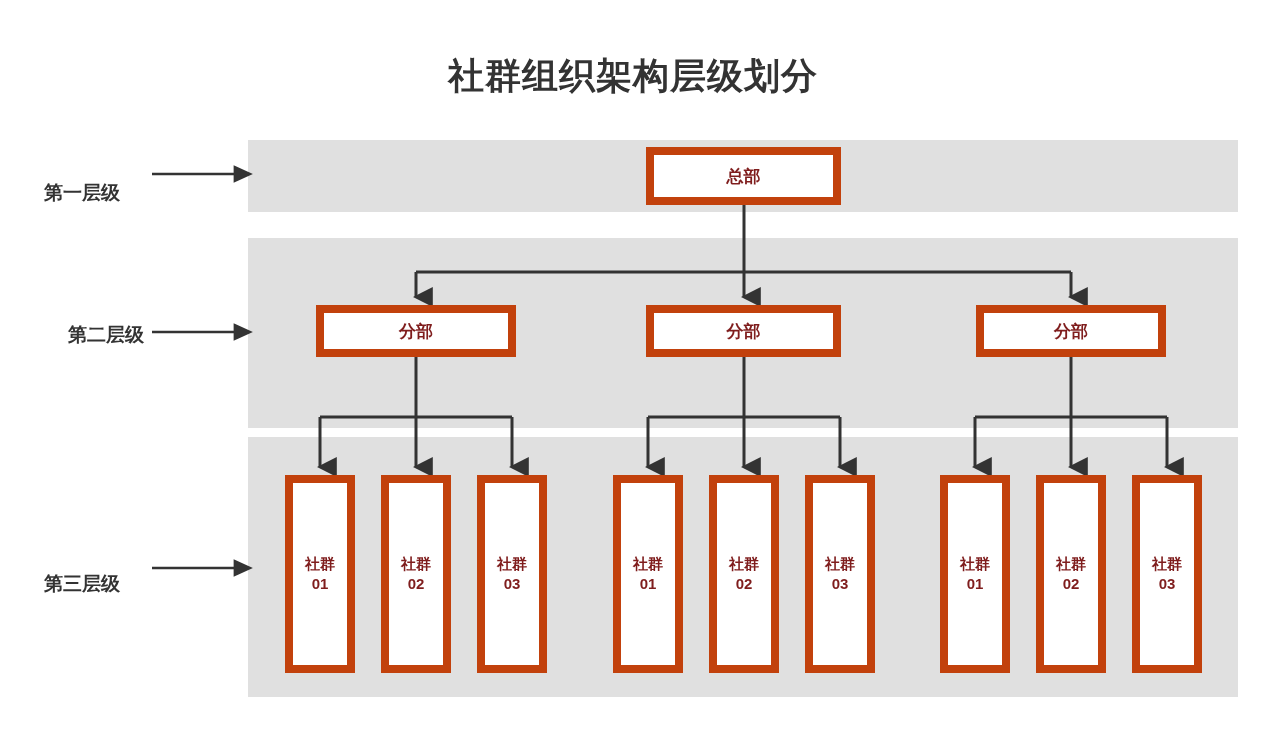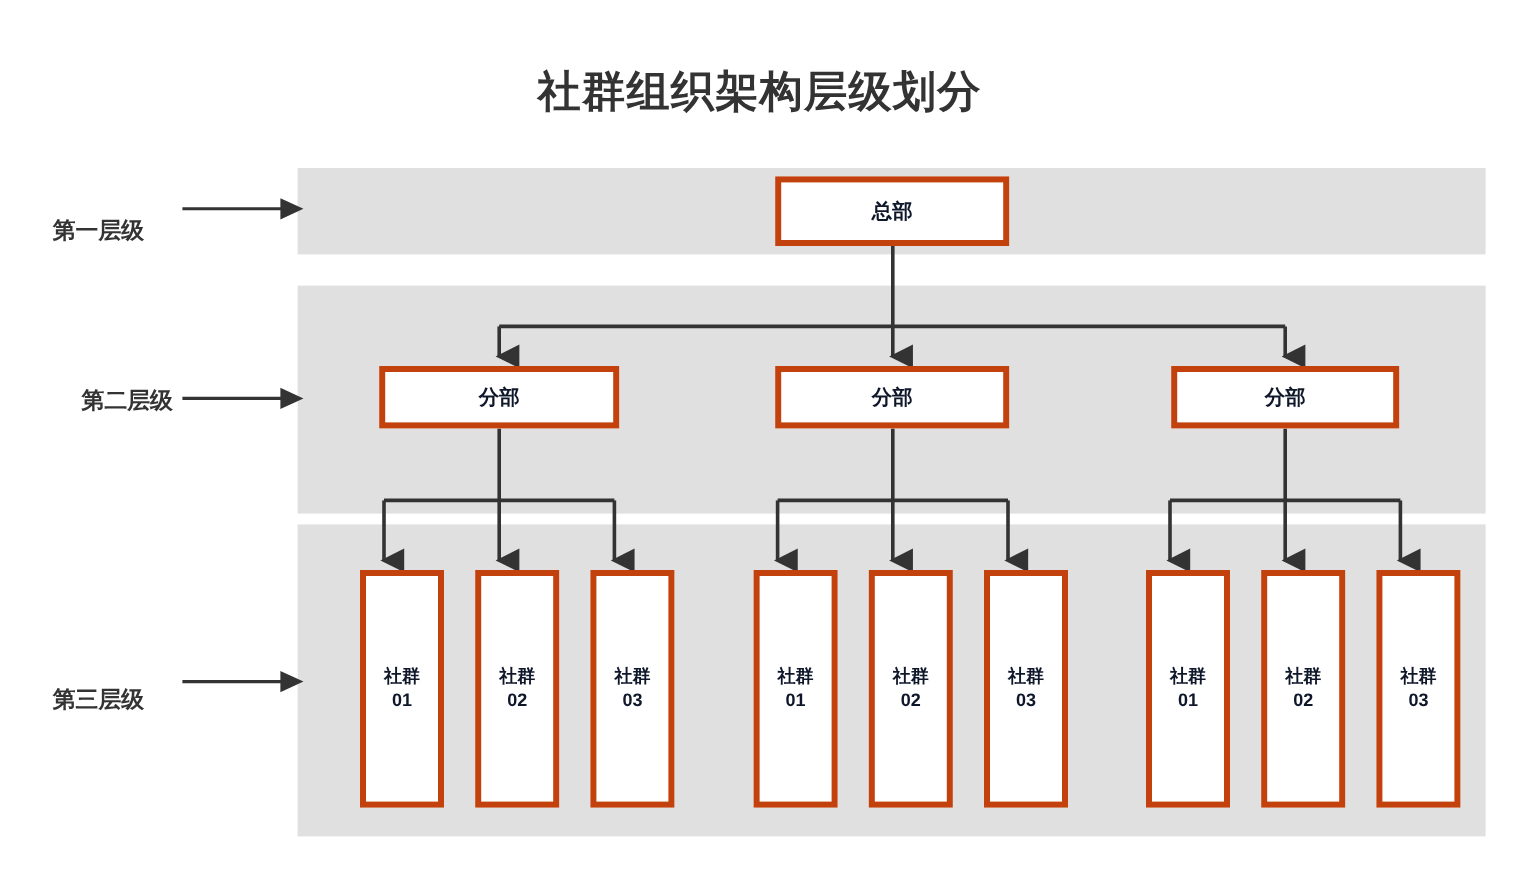--- a/index.html
+++ b/index.html
@@ -58,27 +58,27 @@
     line-height: 1;
   }
   .level-label-1 { top: 167px; margin-top: 16px; }
   .level-label-2 { top: 325px; margin-left: 24px; }
   .level-label-3 { top: 574px; }
 
   
   .node {
     position: absolute;
     background: #ffffff;
-    border: 5px solid #c2410c;
+    border: 8px solid #c2410c;
     box-sizing: border-box;
     display: flex;
     align-items: center;
     justify-content: center;
     text-align: center;
-    color: #0f172a;
+    color: #7f1d1d;
     font-weight: bold;
   }
   .node-hq {
     left: 646px;
     top: 147px;
     width: 195px;
     height: 58px;
     font-size: 17px;
   }
   .node-branch {
@@ -91,21 +91,20 @@
   .node-branch.b0 { left: 316px; }
   .node-branch.b1 { left: 646px; width: 195px; }
   .node-branch.b2 { left: 976px; width: 190px; }
 
   .node-leaf {
     top: 475px;
     width: 70px;
     height: 198px;
     font-size: 15px;
     line-height: 1.35;
-    margin-left: 15px;
   }
   .node-leaf .leaf-text {
     display: block;
   }
   .node-leaf .leaf-num {
     display: block;
     text-align: center;
   }
 </style>
 </head>

